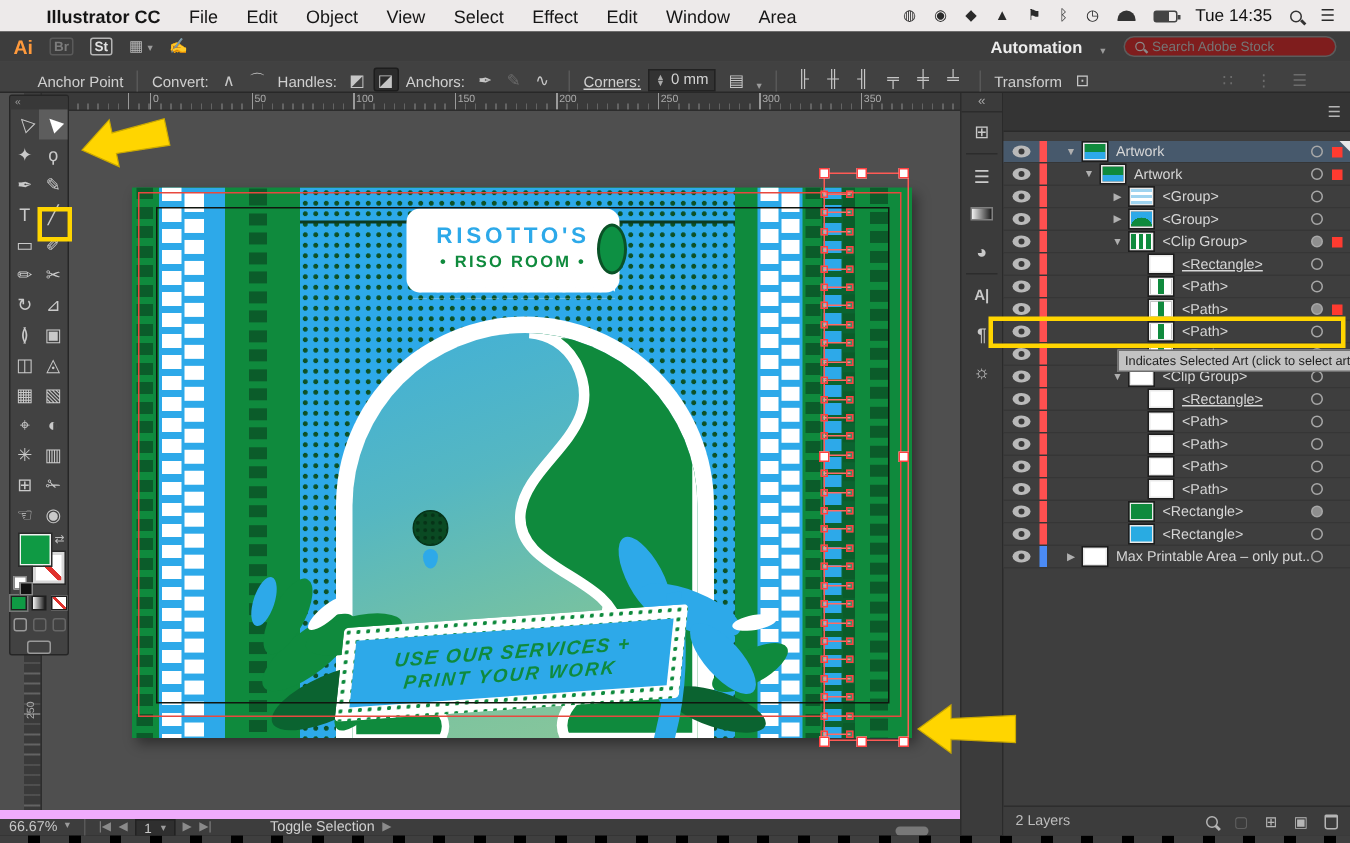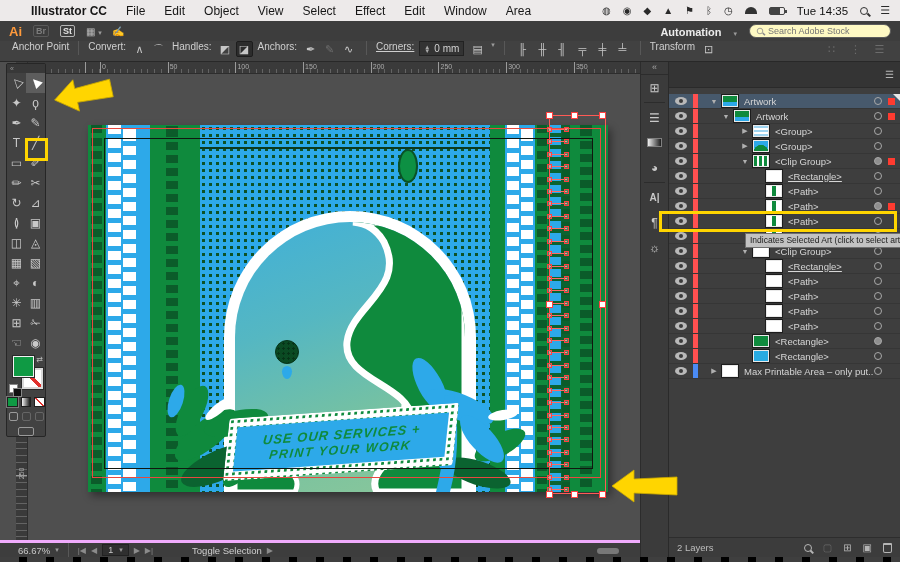--- a/index.html
+++ b/index.html
@@ -24,27 +24,27 @@
 
   
   #appbar{position:absolute;top:21px;left:0;right:0;height:20px;background:#3d3d3d;display:flex;align-items:center;padding:0 9px;gap:11px;z-index:90}
   .ai-logo{color:#ff9a3c;font-weight:bold;font-size:13px;letter-spacing:0}
   .br-badge{color:#7c7c7c;font-weight:bold;font-size:9px;border:1px solid #5a5a5a;padding:0 2px;border-radius:2px}
   .st-badge{color:#e3e3e3;font-weight:bold;font-size:9px;border:1px solid #b5b5b5;padding:0 2px;border-radius:2px}
   .ws-icon{color:#b9b9b9;font-size:10px}
   .chev{color:#9b9b9b;font-size:7px}
   #appbar-right{margin-left:auto;display:flex;align-items:flex-end;gap:12px}
   .workspace-label{color:#ececec;font-weight:bold;font-size:11px}
-  .searchbox{width:142px;height:14px;background:#fef9c3;border:1px solid #5c5c5c;border-radius:8px;display:flex;align-items:center;padding:0 6px;gap:4px}
+  .searchbox{width:142px;height:14px;background:#7f1d1d;border:1px solid #5c5c5c;border-radius:8px;display:flex;align-items:center;padding:0 6px;gap:4px}
   .searchbox .mag-icon{border-color:#8a8a8a;transform:scale(.8)}
   .searchbox .mag-icon::after{background:#8a8a8a}
   .searchbox input{background:none;border:none;outline:none;color:#8f8f8f;font-size:9px;width:110px;font-family:"Liberation Sans",sans-serif}
 
   
-  #controlbar{position:absolute;top:41px;left:0;right:0;height:21px;background:#414141;border-bottom:1px solid #282828;display:flex;align-items:flex-start;padding:0 12px;gap:5px;font-size:10px;color:#d2d2d2;z-index:90}
+  #controlbar{position:absolute;top:41px;left:0;right:0;height:21px;background:#414141;border-bottom:1px solid #282828;display:flex;align-items:flex-end;padding:0 25px;gap:5px;font-size:10px;color:#d2d2d2;z-index:90}
   .cb-label{white-space:nowrap;color:#cfcfcf}
   .cb-ic{width:17px;height:16px;display:flex;align-items:center;justify-content:center;color:#c6c6c6;font-size:11px;border-radius:2px}
   .cb-ic.sel{background:#2c2c2c;border:1px solid #1d1d1d}
   .cb-ic.dim{color:#6c6c6c}
   .vsep{width:1px;height:14px;background:#585858;margin:0 4px}
   .corners-field{display:flex;align-items:center;background:#333;border:1px solid #222;height:15px;padding:0 4px;gap:4px}
   .stepper{font-size:6px;color:#aaa;line-height:4px;display:flex;flex-direction:column}
   .u{text-decoration:underline}
   #cb-right{margin-left:auto;display:flex;align-items:center;gap:7px}
 
@@ -118,21 +118,21 @@
   .chip{width:11px;height:10px;border:1px solid #1f1f1f}
   .chip.c-fill{background:#0f9a44;outline:1px solid #777}
   .chip.c-grad{background:linear-gradient(90deg,#f2f2f2,#1a1a1a)}
   .chip.c-none{background:#fff;background-image:linear-gradient(45deg,transparent 42%,#e0312d 42% 58%,transparent 58%)}
   #dmodes{display:flex;justify-content:center;gap:4px;margin-top:5px}
   .dm{width:9px;height:9px;border:1px solid #9a9a9a;border-radius:2px}
   .dm.dim{border-color:#666}
   #scrmode{width:16px;height:9px;border:1px solid #9a9a9a;border-radius:2px;margin:6px auto 0}
 
   
-  #statusbar{position:absolute;left:0;bottom:0;width:640px;height:17px;background:#3d3d3d;border-top:3px solid #f0abfc;display:flex;align-items:center;font-size:9.5px;color:#c9c9c9;padding:0 18px;gap:5px;z-index:55}
+  #statusbar{position:absolute;left:0;bottom:0;width:640px;height:17px;background:#3d3d3d;border-top:6px solid #f0abfc;display:flex;font-size:9.5px;color:#c9c9c9;padding:0 6px;gap:5px;z-index:55}
   .sb-dim{color:#8b8b8b;font-size:8px}
   .ab-field{display:flex;align-items:center;background:#2f2f2f;border:1px solid #222;height:12px;padding:0 5px;gap:6px;font-size:9px}
   #tool-hint{margin-left:34px;color:#cfcfcf}
   #scroll-pill{position:absolute;left:597px;top:5px;width:22px;height:6px;border-radius:3px;background:#787878}
 
   
   #dock{position:absolute;left:640px;top:62px;width:28px;height:495px;background:#3b3b3b;border-left:1px solid #2c2c2c;z-index:30}
   #dock-collapse{display:block;text-align:center;color:#a5a5a5;font-size:9px;height:13px;border-bottom:1px solid #2c2c2c}
   .dock-ic{height:25px;display:flex;align-items:center;justify-content:center;color:#c9c9c9;font-size:12px}
   .dock-ic.small{font-size:10px;font-weight:bold}
@@ -337,20 +337,25 @@
       <div id="arch-in">
         <svg viewBox="0 0 230 270" preserveAspectRatio="none">
           <path d="M230,0 L230,270 L142,270 C128,245 182,228 177,196 C172,162 108,158 112,120 C116,84 172,66 149,20 C141,6 129,1 118,0 Z" fill="#0f8a3d" stroke="#ffffff" stroke-width="7"></path>
           <path d="M0,270 L60,270 C70,250 40,238 22,240 L0,246 Z" fill="#0f8a3d" stroke="#ffffff" stroke-width="5"></path>
         </svg>
         <div id="knob"></div>
         <div id="knob-drip"></div>
       </div>
     </div>
 
+    <div id="badge">
+      <div class="badge-line1">RISOTTO'S</div>
+      <div class="badge-line2">• RISO ROOM •</div>
+      <div class="scallop"></div>
+    </div>
     <div id="roller"></div>
 
     <svg id="leaves" viewBox="0 0 400 169">
       <g fill="#0b6330">
         <ellipse cx="72" cy="142" rx="42" ry="15" transform="rotate(-24 72 142)"></ellipse>
         <ellipse cx="330" cy="150" rx="34" ry="12" transform="rotate(18 330 150)"></ellipse>
       </g>
       <g fill="#0f8a3d">
         <ellipse cx="58" cy="112" rx="38" ry="14" transform="rotate(-38 58 112)"></ellipse>
         <ellipse cx="44" cy="88" rx="28" ry="11" transform="rotate(-62 44 88)"></ellipse>

